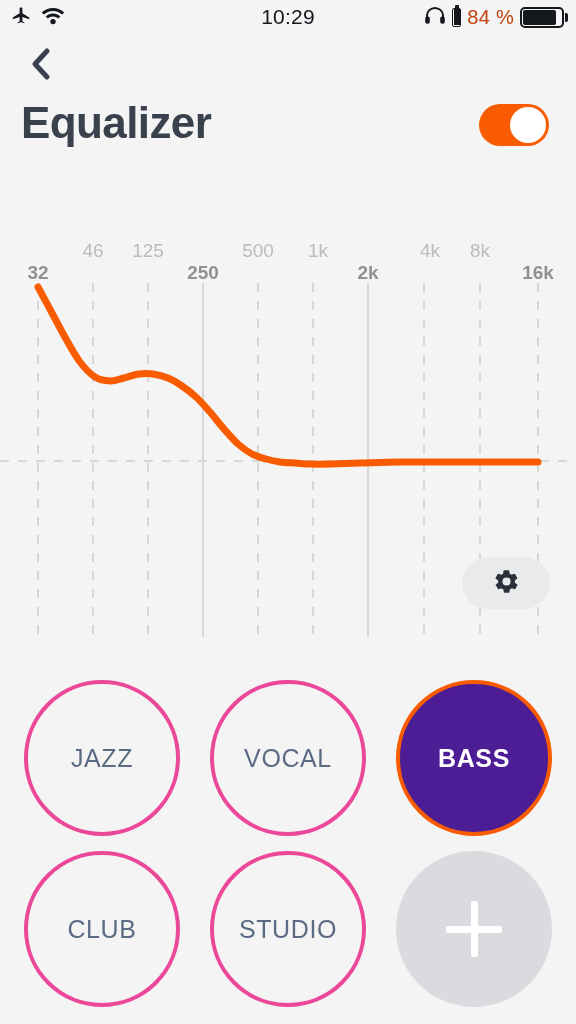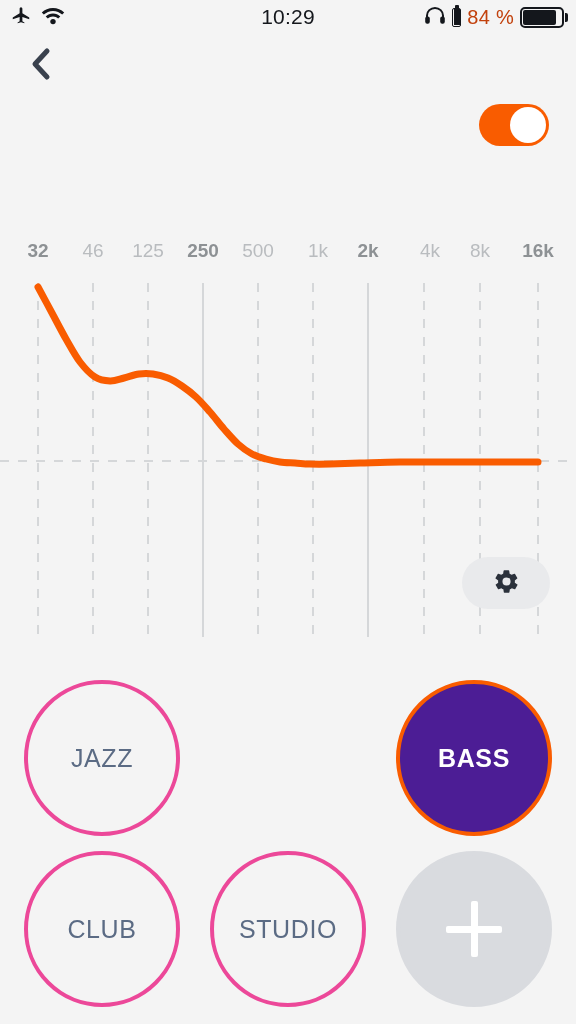--- a/index.html
+++ b/index.html
@@ -63,21 +63,21 @@
     position:absolute; right:3px; top:3px; width:36px; height:36px;
     border-radius:50%; background:#fff;
   }
 
   
   .freq-row { position:absolute; left:0; top:240px; width:576px; height:28px; }
   .freq-label {
     position:absolute; top:0; transform:translateX(-50%);
     font-size:19px; color:#b9bcbf; font-weight:normal; white-space:nowrap;
   }
-  .freq-label.major { color:#8d9194; font-weight:bold; }
+  .freq-label.major { color:#8d9194; font-weight:bold;margin-top:22px; }
 
   
   .graph { position:absolute; left:0; top:275px; width:576px; height:370px; }
   .graph svg { display:block; }
 
   .gear-btn {
     position:absolute; left:462px; top:557px;
     width:88px; height:52px; border-radius:26px; background:#e9eaec;
     display:flex; align-items:center; justify-content:center;
   }
@@ -148,20 +148,21 @@
   </div>
 
   <div class="back-btn">
     <span>
       <svg width="26" height="34" viewBox="0 0 26 34">
         <path fill="none" stroke="#39414d" stroke-width="5" stroke-linecap="round" stroke-linejoin="round" d="M19 4L7 17l12 13"></path>
       </svg>
     </span>
   </div>
 
+  <div class="page-title">Equalizer</div>
 
   <div class="eq-toggle">
     <span class="knob"></span>
   </div>
 
   <div class="freq-row">
     <span class="freq-label major" style="left:38px">32</span>
     <span class="freq-label" style="left:93px">46</span>
     <span class="freq-label" style="left:148px">125</span>
     <span class="freq-label major" style="left:203px">250</span>
@@ -197,20 +198,23 @@
       <svg width="27" height="27" viewBox="0 0 24 24">
         <path fill="#2b313b" d="M19.4 13a7.8 7.8 0 0 0 0-2l2.1-1.6a.5.5 0 0 0 .1-.6l-2-3.5a.5.5 0 0 0-.6-.2l-2.5 1a7.3 7.3 0 0 0-1.7-1l-.4-2.6a.5.5 0 0 0-.5-.4h-4a.5.5 0 0 0-.5.4l-.4 2.6a7.3 7.3 0 0 0-1.7 1l-2.5-1a.5.5 0 0 0-.6.2l-2 3.5a.5.5 0 0 0 .1.6L4.6 11a7.8 7.8 0 0 0 0 2l-2.1 1.6a.5.5 0 0 0-.1.6l2 3.5a.5.5 0 0 0 .6.2l2.5-1a7.3 7.3 0 0 0 1.7 1l.4 2.6a.5.5 0 0 0 .5.4h4a.5.5 0 0 0 .5-.4l.4-2.6a7.3 7.3 0 0 0 1.7-1l2.5 1a.5.5 0 0 0 .6-.2l2-3.5a.5.5 0 0 0-.1-.6zM12 15.6A3.6 3.6 0 1 1 15.6 12 3.6 3.6 0 0 1 12 15.6z"></path>
       </svg>
     </span>
   </div>
 
   <div class="presets">
     <div class="preset" style="left:24px;  top:4px">
       <span>JAZZ</span>
     </div>
+    <div class="preset" style="left:210px; top:4px">
+      <span>VOCAL</span>
+    </div>
     <div class="preset selected" style="left:396px; top:4px">
       <span>BASS</span>
     </div>
     <div class="preset" style="left:24px;  top:175px">
       <span>CLUB</span>
     </div>
     <div class="preset" style="left:210px; top:175px">
       <span>STUDIO</span>
     </div>
     <div class="preset add" style="left:396px; top:175px">

